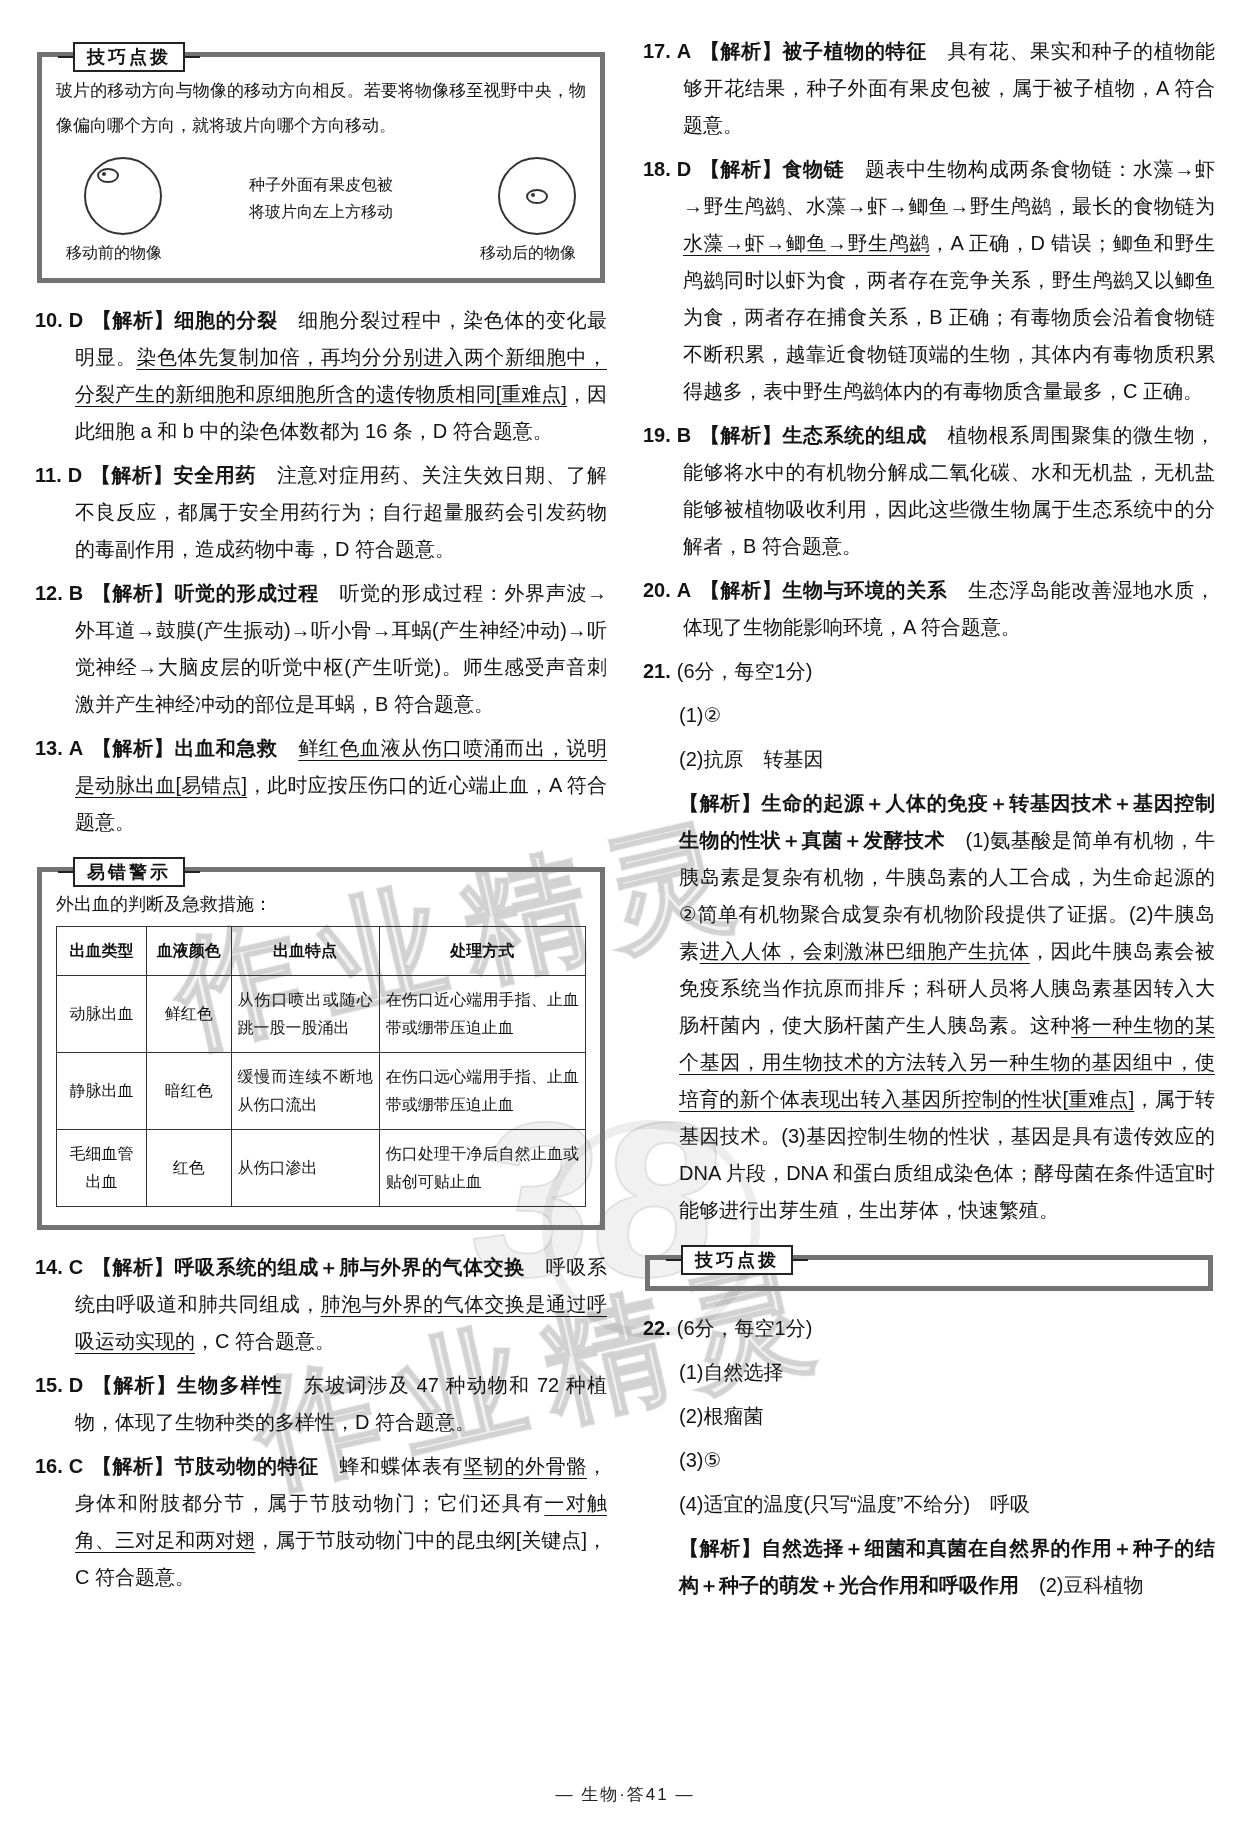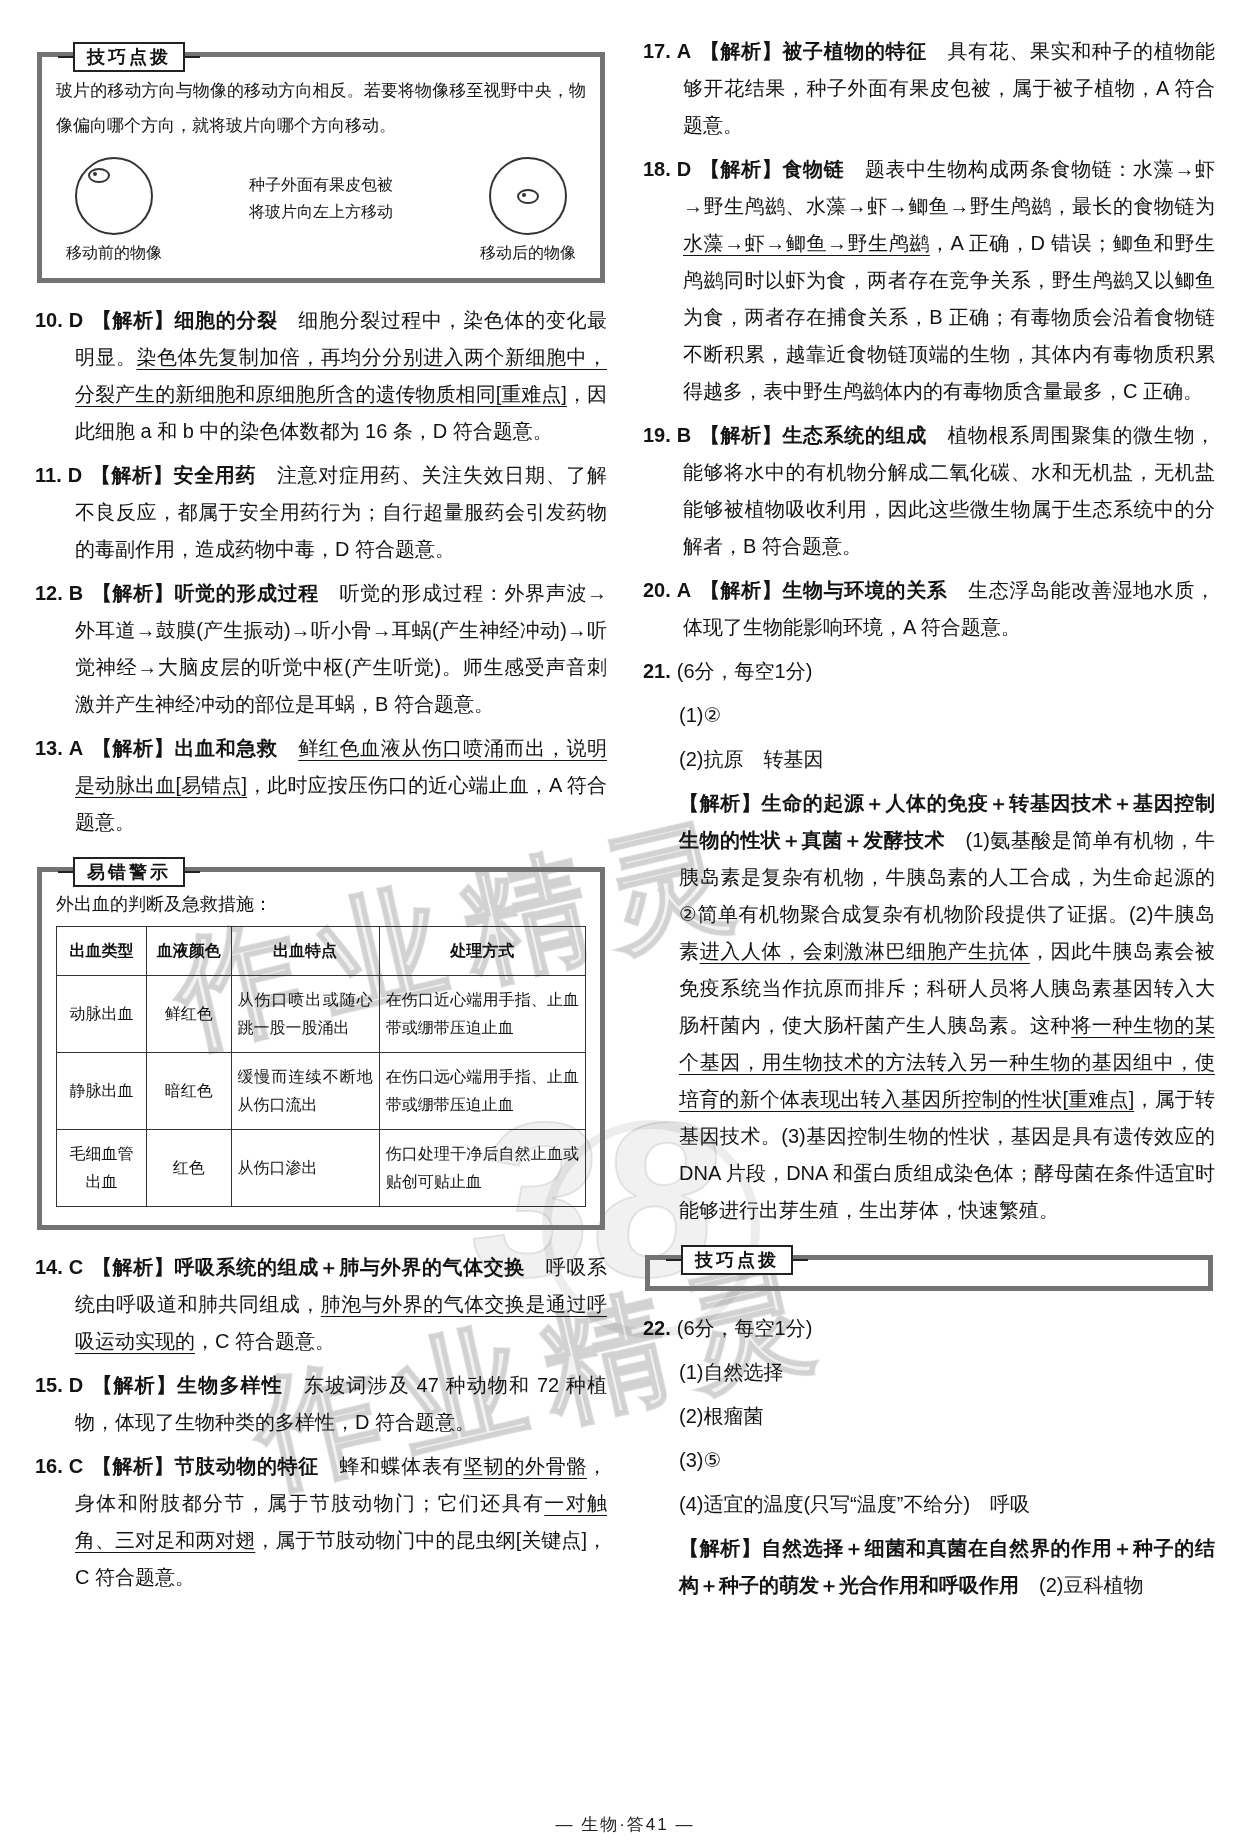--- a/index.html
+++ b/index.html
@@ -16,38 +16,38 @@
   .sub{font-size:20px;line-height:37px;text-align:justify;padding-left:36px;margin-top:7px;}
 
   .box{position:relative;border:5px solid #737373;margin:26px 2px 12px 2px;padding:16px 14px 10px 14px;}
   .boxtitle{position:absolute;top:-15px;left:16px;display:flex;align-items:center;}
   .boxtitle::before,.boxtitle::after{content:"";display:block;width:15px;height:2px;background:#222;}
   .boxtitle-label{border:2px solid #222;background:#fff;font-weight:bold;font-size:18px;
                   padding:1px 12px;letter-spacing:3px;line-height:24px;}
   .boxbody{font-size:17px;line-height:35px;text-align:justify;}
 
   .diagram{display:flex;justify-content:space-between;align-items:flex-start;padding:14px 10px 4px 10px;}
-  .diag-col{display:flex;flex-direction:column;align-items:center;}
+  .diag-col{display:flex;flex-direction:column;align-items:flex-end;}
   .field{width:74px;height:74px;border:2px solid #333;border-radius:50%;position:relative;background:#fff;}
   .specimen{position:absolute;width:18px;height:11px;border:2px solid #333;border-radius:50%;}
   .specimen::after{content:"";position:absolute;left:3px;top:2px;width:4px;height:4px;border-radius:50%;background:#333;}
   .specimen.tl{top:9px;left:11px;}
   .specimen.ctr{top:30px;left:26px;}
   .diag-mid{font-size:16px;line-height:27px;text-align:center;padding-top:14px;}
   .diag-label{font-size:16px;margin-top:8px;}
 
   .warn-intro{font-size:18px;line-height:32px;margin:0 0 6px 0;}
   .wtable{width:100%;border-collapse:collapse;table-layout:fixed;margin:4px 0 8px 0;}
   .wtable th,.wtable td{border:1.6px solid #333;font-size:16px;line-height:1.75;padding:10px 6px;vertical-align:middle;}
   .wtable th{font-weight:bold;text-align:center;}
   .wtable td.c{text-align:center;}
   .wtable td.j{text-align:justify;}
   .cw1{width:17%;}.cw2{width:16%;}.cw3{width:28%;}.cw4{width:39%;}
 
-  .footer{position:absolute;z-index:2;bottom:10px;left:0;width:100%;text-align:center;
+  .footer{position:absolute;z-index:2;bottom:40px;left:0;width:100%;text-align:center;
           font-size:17px;letter-spacing:2px;color:#222;}
 
   .wm{position:absolute;z-index:0;white-space:nowrap;pointer-events:none;font-weight:bold;
       font-size:125px;letter-spacing:22px;color:rgba(0,0,0,0.05);
       -webkit-text-stroke:2px rgba(0,0,0,0.13);}
   .wm1{left:170px;top:850px;transform:rotate(-13deg);}
   .wm2{left:250px;top:1290px;transform:rotate(-13deg);}
   .wm-big{position:absolute;z-index:0;left:472px;top:1090px;pointer-events:none;}
   .wm-big .n{font-size:220px;font-style:italic;font-weight:bold;line-height:1;
              color:rgba(0,0,0,0.055);-webkit-text-stroke:2px rgba(0,0,0,0.09);}

